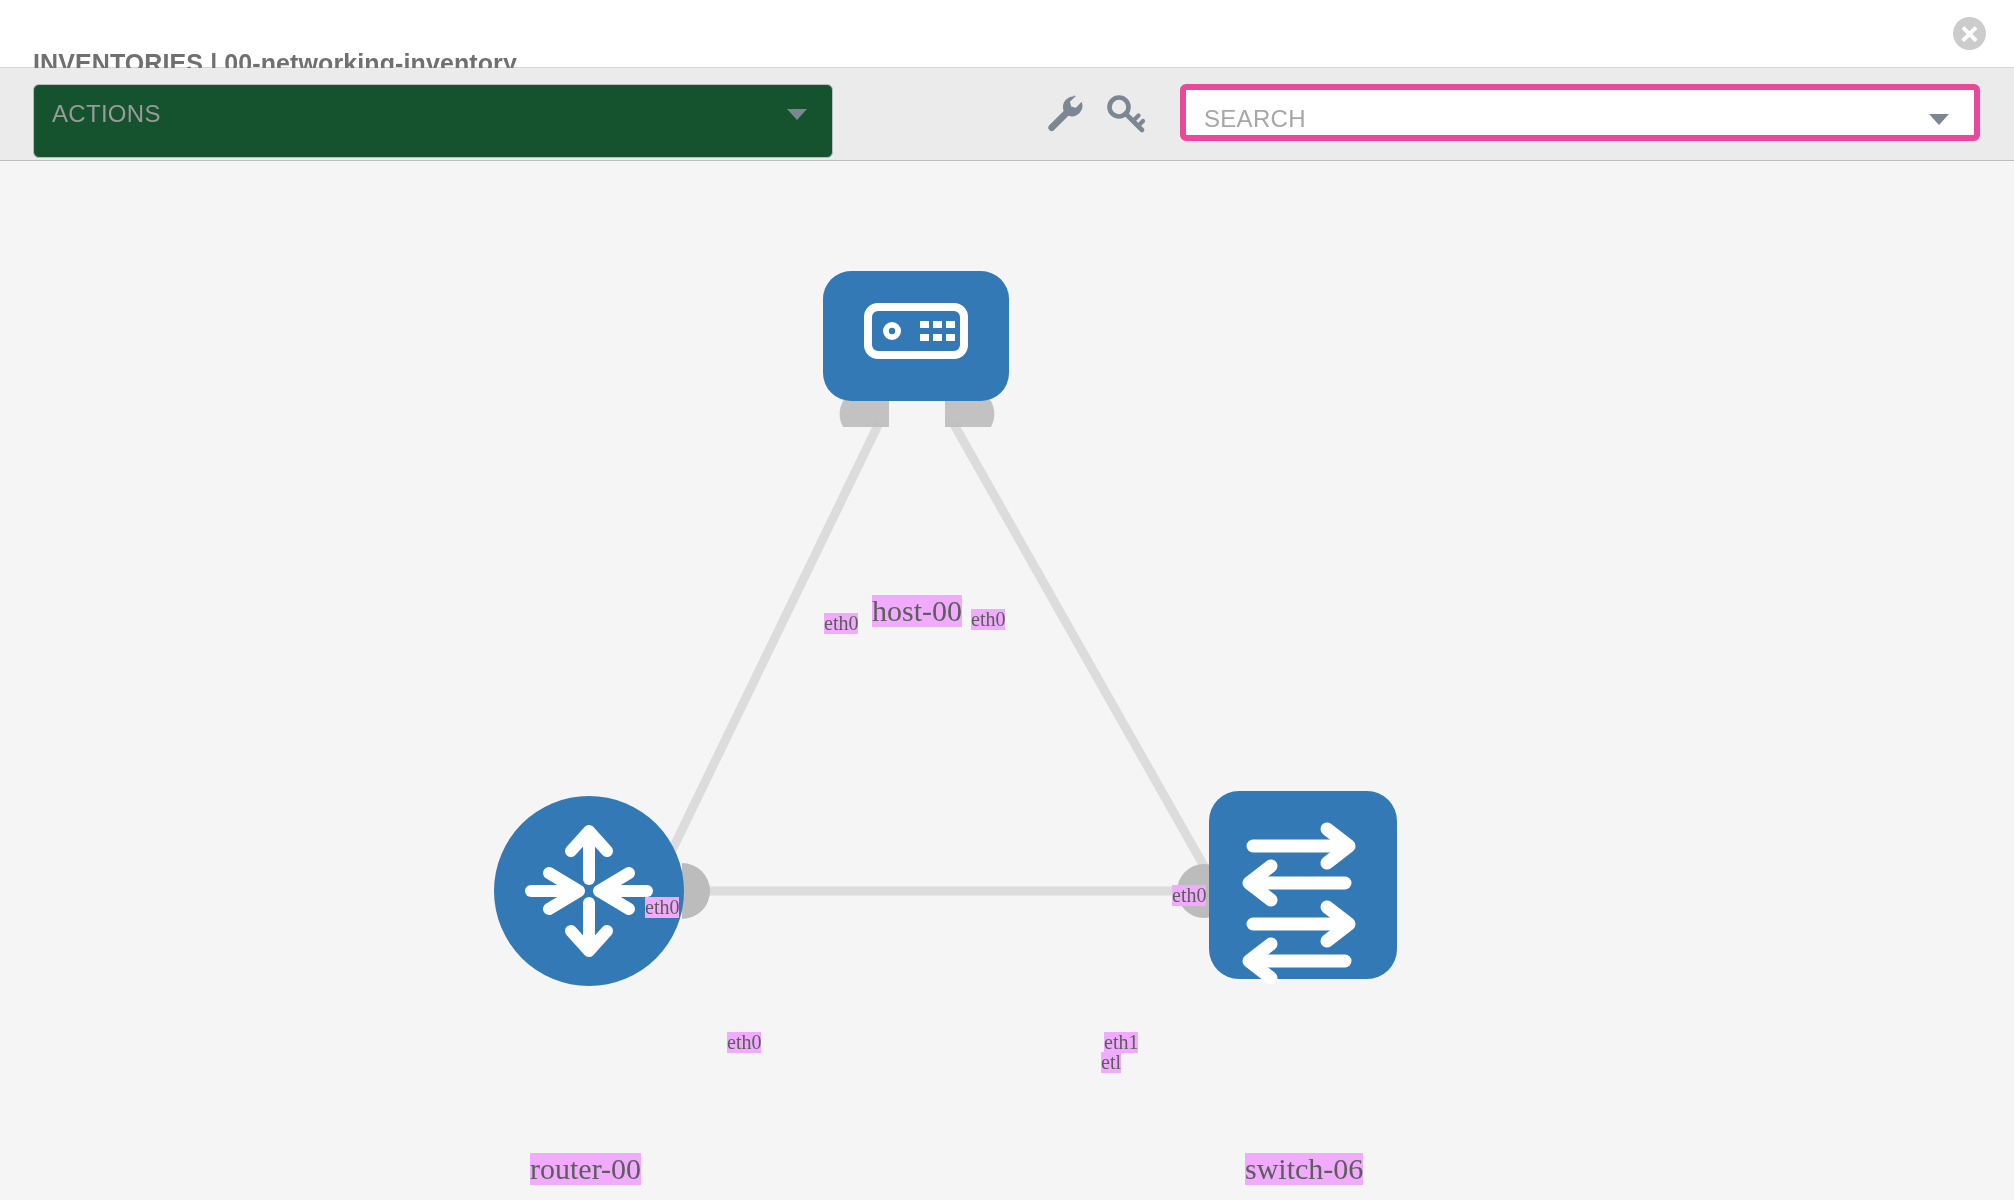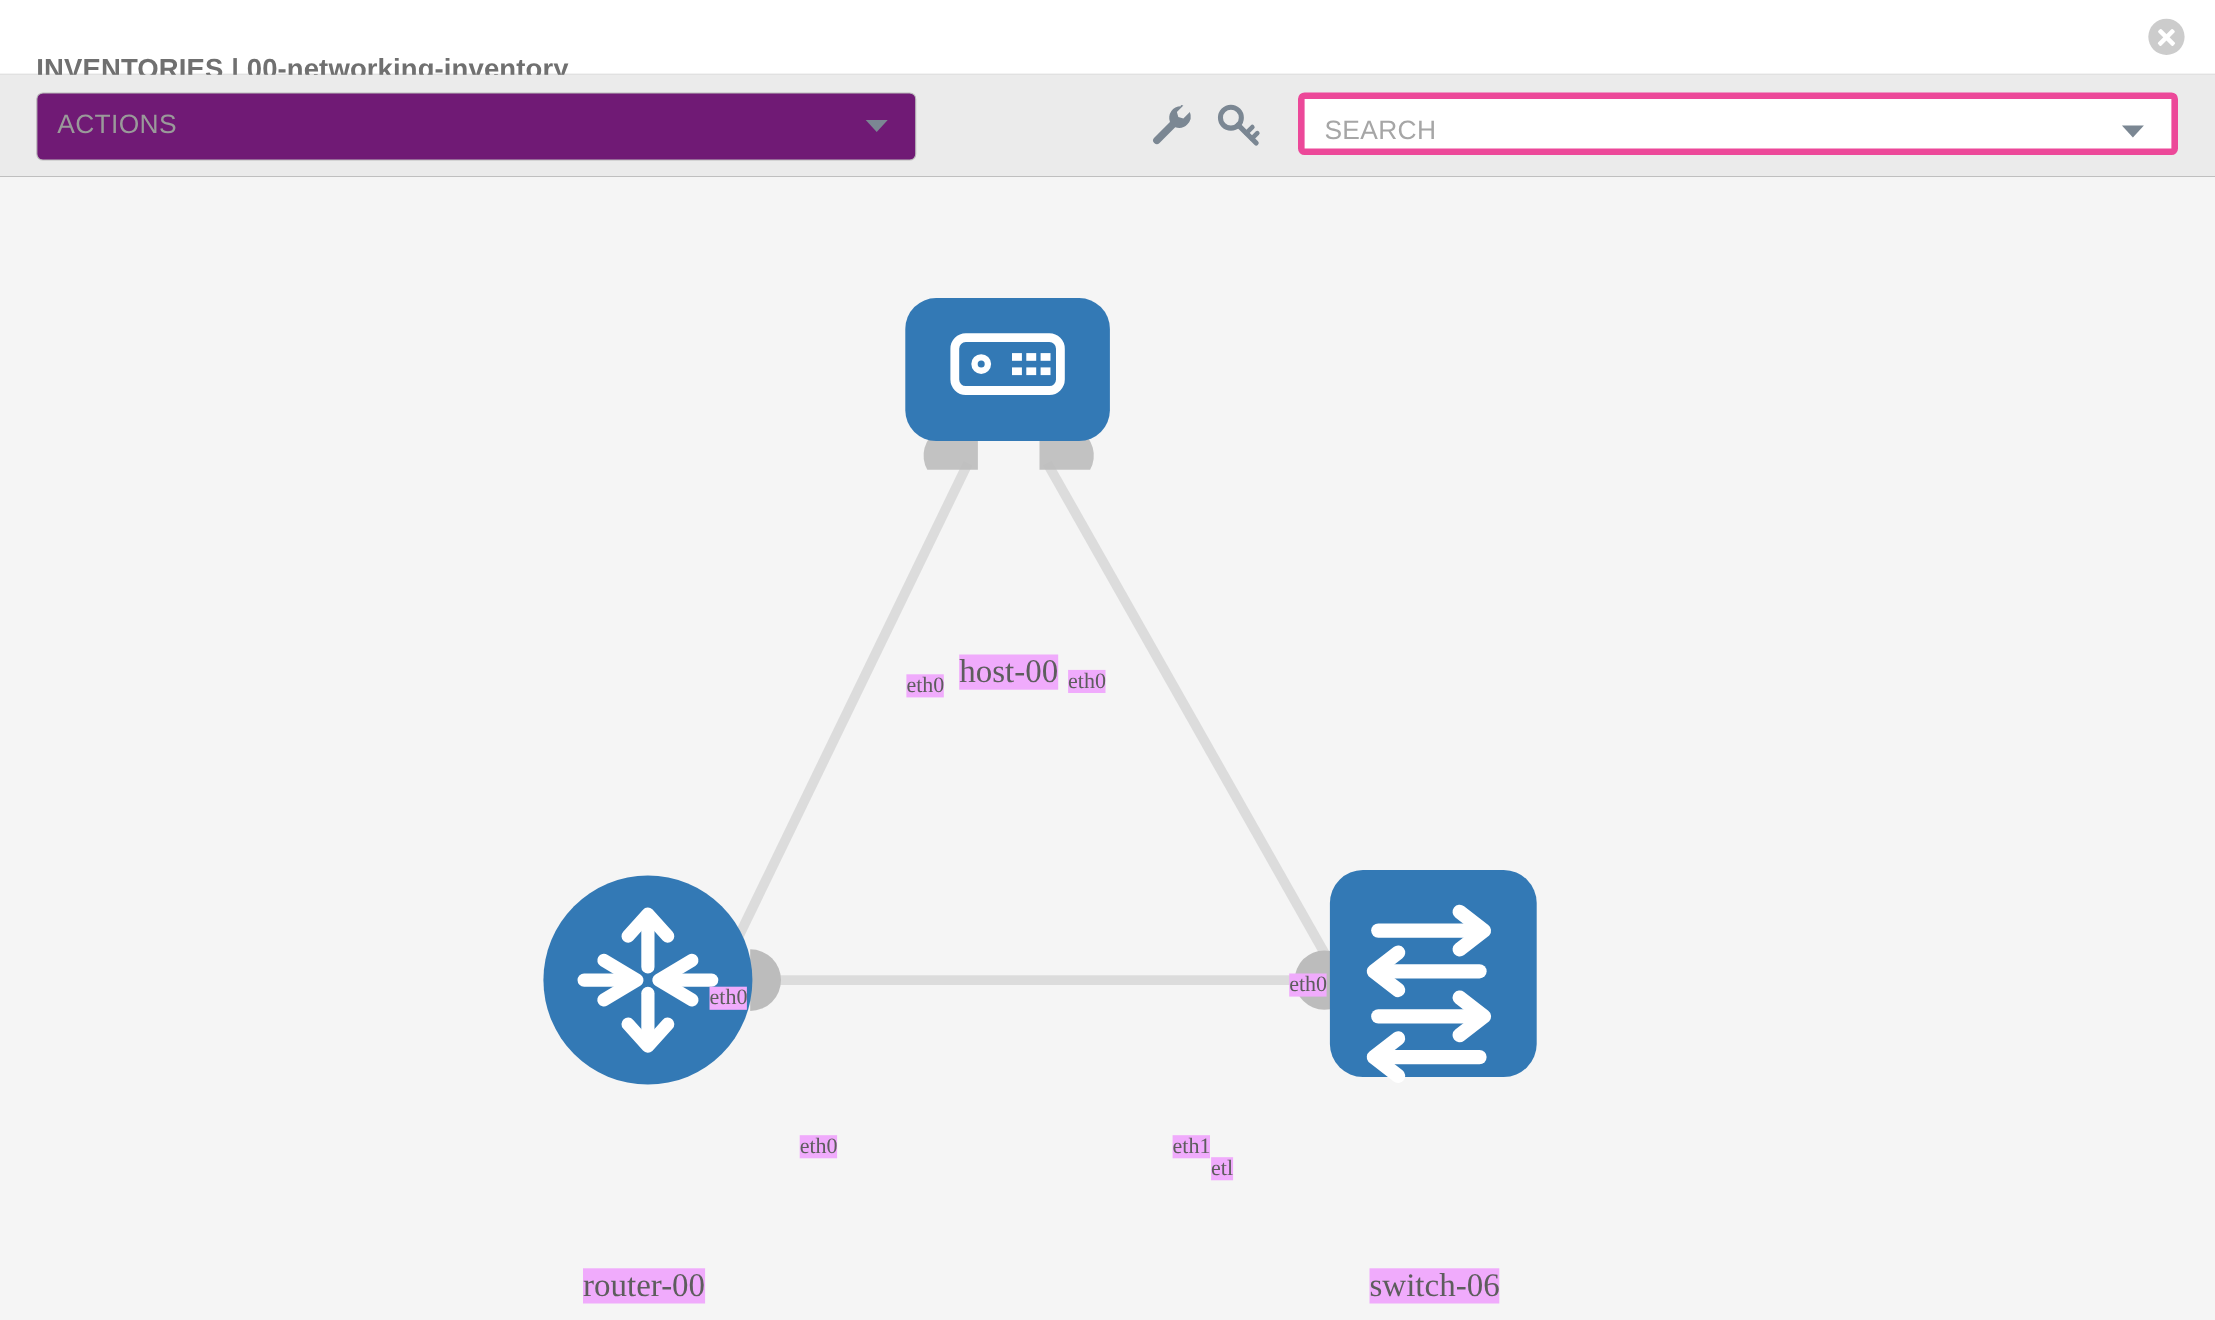--- a/index.html
+++ b/index.html
@@ -73,22 +73,22 @@
     height: 93px;
     background: #ebebeb;
     border-bottom: 1px solid #bfbfbf;
     box-sizing: border-box;
   }
   .actions-select {
     position: absolute;
     left: 33px;
     top: 16px;
     width: 800px;
-    height: 62px;
-    background: #701a75;
+    height: 74px;
+    background: #14532d;
     border: 1px solid #bcbcbc;
     border-radius: 6px;
     box-sizing: border-box;
     padding-left: 12px;
   }
   .actions-select .lbl {
     position: absolute;
     left: 18px;
     top: 15px;
     font-size: 24px;
@@ -278,16 +278,16 @@
     <div class="node-label name-label" style="left:872px; top:434px;">host-00</div>
     <div class="node-label name-label" style="left:530px; top:992px;">router-00</div>
     <div class="node-label name-label" style="left:1245px; top:992px;">switch-06</div>
 
     <div class="node-label if-label" style="left:824px; top:452px;">eth0</div>
     <div class="node-label if-label" style="left:971px; top:448px;">eth0</div>
     <div class="node-label if-label" style="left:645px; top:736px;">eth0</div>
     <div class="node-label if-label" style="left:1172px; top:724px;">eth0</div>
     <div class="node-label if-label" style="left:727px; top:871px;">eth0</div>
     <div class="node-label if-label" style="left:1101px; top:891px;">etl</div>
-    <div class="node-label if-label" style="left:1066px; top:871px;">eth1</div>
+    <div class="node-label if-label" style="left:1104px; top:871px;">eth1</div>
 
   </div>
 </div>
 
 </body></html>

